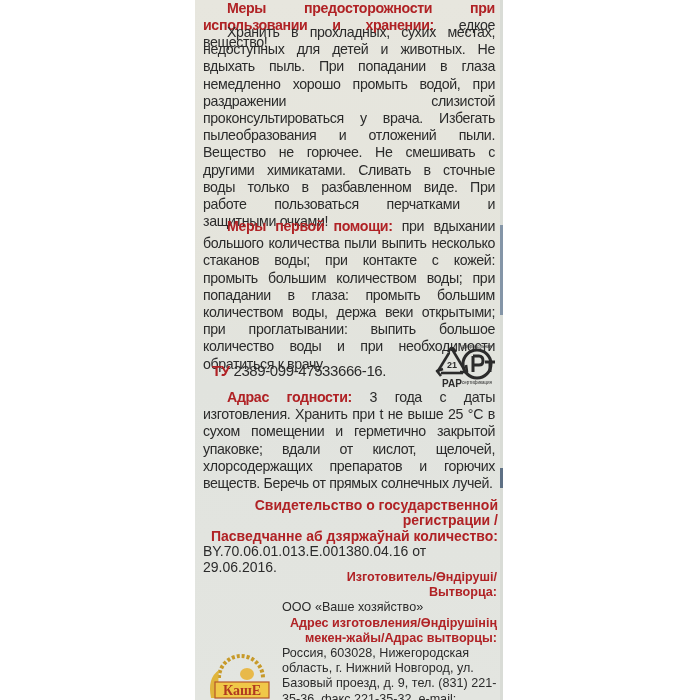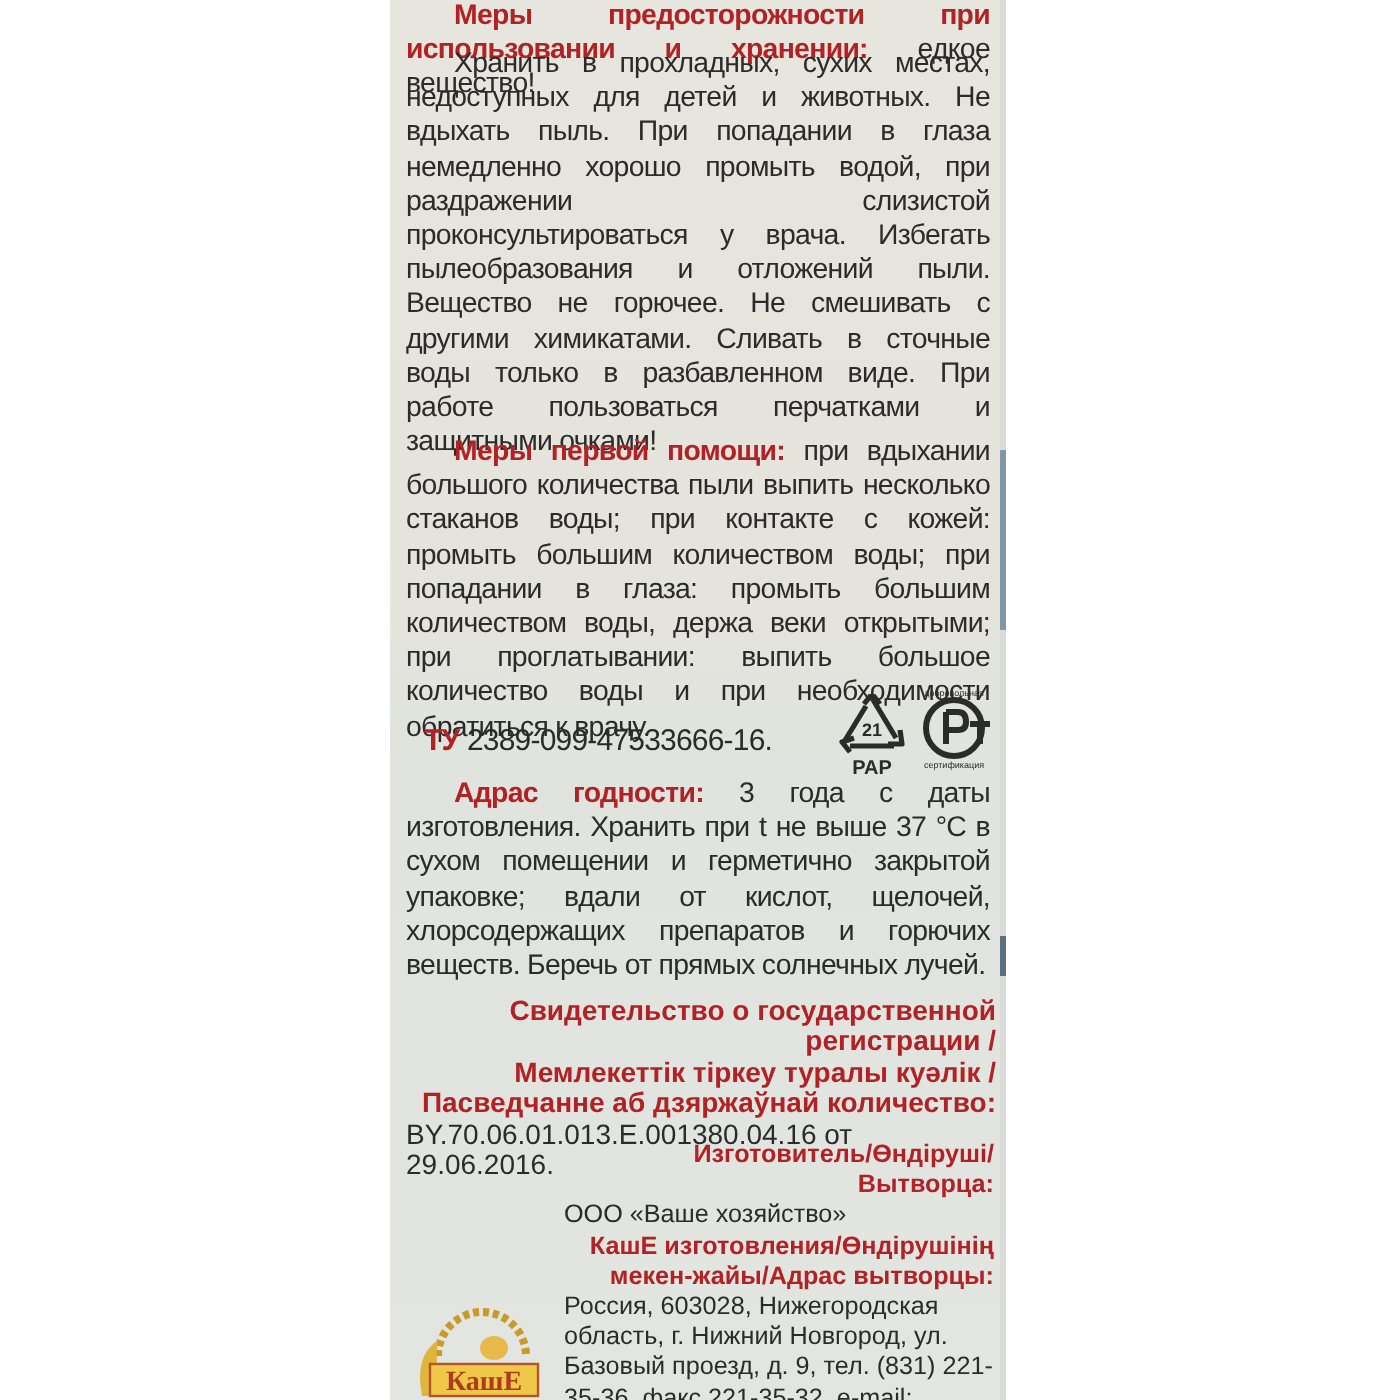--- a/index.html
+++ b/index.html
@@ -19,42 +19,42 @@
   #p2 { position:absolute; top:24px; }
   #p3 { position:absolute; top:218px; }
   #tu { position:absolute; left:212px; top:362px; font-size:15px; letter-spacing:-0.4px; color:#2b2b2b; }
   #tu .red { font-weight:bold; }
   #p4 { position:absolute; top:389px; }
   #reg { position:absolute; left:203px; top:498px; width:295px; font-size:14px; line-height:15.4px; }
   #reg .red { font-weight:bold; }
   #reg .num { color:#2b2b2b; font-weight:normal; }
   #mfr { position:absolute; left:282px; top:570px; width:215px; font-size:12.6px; line-height:15.2px; color:#2b2b2b; }
   #mfr .red { font-weight:bold; }
-  .icon-recycle { position:absolute; left:417px; top:347px; width:38px; height:44px; }
+  .icon-recycle { position:absolute; left:433px; top:347px; width:38px; height:44px; }
   .icon-pct { position:absolute; left:455px; top:342px; width:44px; height:44px; }
   .logo { position:absolute; left:205px; top:648px; width:70px; height:52px;text-align:right; }
 </style>
 </head>
 <body>
 
 <div class="panel"></div>
 <div class="edge"></div>
 <div class="edge-blue"></div>
 <div class="edge-blue2"></div>
 
 <div class="content">
   <p id="p1" class="blk indent">
     <span class="red">Меры предосторожности при использовании и хранении:</span><span> едкое вещество!</span>
   </p>
   <p id="p2" class="blk indent">Хранить в прохладных, сухих местах, недоступных для детей и животных. Не вдыхать пыль. При попадании в глаза немедленно хорошо промыть водой, при раздражении слизистой проконсультироваться у врача. Избегать пылеобразования и отложений пыли. Вещество не горючее. Не смешивать с другими химикатами. Сливать в сточные воды только в разбавленном виде. При работе пользоваться перчатками и защитными очками!</p>
   <p id="p3" class="blk indent">
     <span class="red">Меры первой помощи:</span><span> при вдыхании большого количества пыли выпить несколько стаканов воды; при контакте с кожей: промыть большим количеством воды; при попадании в глаза: промыть большим количеством воды, держа веки открытыми; при проглатывании: выпить большое количество воды и при необходимости обратиться к врачу.</span>
   </p>
   <p id="p4" class="blk indent">
-    <span class="red">Адрас годности:</span><span> 3 года с даты изготовления. Хранить при t не выше 37 °C в сухом помещении и герметично закрытой упаковке; вдали от кислот, щелочей, хлорсодержащих препаратов и горючих веществ. Беречь от прямых солнечных лучей.</span>
+    <span class="red">Адрас годности:</span><span> 3 года с даты изготовления. Хранить при t не выше 25 °C в сухом помещении и герметично закрытой упаковке; вдали от кислот, щелочей, хлорсодержащих препаратов и горючих веществ. Беречь от прямых солнечных лучей.</span>
   </p>
 </div>
 
 <div id="tu">
   <span class="red">ТУ</span><span> 2389-099-47533666-16.</span>
 </div>
 
 <div class="icon-recycle">
   <svg width="38" height="44" viewBox="0 0 38 44">
     <g fill="none" stroke="#2b2b2b" stroke-width="2.6" stroke-linejoin="round">
@@ -75,29 +75,28 @@
     <circle cx="22" cy="22" r="14" fill="none" stroke="#2b2b2b" stroke-width="3"></circle>
     <path d="M18 14 L18 30 M18 14 L24 14 Q28 14 28 19 Q28 23 24 23 L18 23" fill="none" stroke="#2b2b2b" stroke-width="3"></path>
     <path d="M30 20 L40 20 M35 20 L35 30" stroke="#2b2b2b" stroke-width="3"></path>
     <text x="22" y="6" font-size="4.5" text-anchor="middle" fill="#2b2b2b" font-family="Liberation Sans, sans-serif">добровольная</text>
     <text x="22" y="42" font-size="4.5" text-anchor="middle" fill="#2b2b2b" font-family="Liberation Sans, sans-serif">сертификация</text>
   </svg>
 </div>
 
 <div id="reg">
   <div class="red">Свидетельство о государственной регистрации /</div>
-  <div class="red">Мемлекеттік тіркеу туралы куәлік /</div>
   <div class="red">Пасведчанне аб дзяржаўнай количество:</div>
   <div class="num">BY.70.06.01.013.E.001380.04.16 от 29.06.2016.</div>
 </div>
 
 <div id="mfr">
   <div class="red">Изготовитель/Өндіруші/Вытворца:</div>
   <div>ООО «Ваше хозяйство»</div>
-  <div class="red">КашЕ изготовления/Өндірушінің мекен-жайы/Адрас вытворцы:</div>
+  <div class="red">Адрес изготовления/Өндірушінің мекен-жайы/Адрас вытворцы:</div>
   <div>Россия, 603028, Нижегородская область, г. Нижний Новгород, ул. Базовый проезд, д. 9, тел. (831) 221-35-36, факс 221-35-32, e-mail: vh@vhoz.ru. www.vhoz.ru</div>
 </div>
 
 <div class="logo">
   <svg width="70" height="52" viewBox="0 0 70 52">
     <path d="M14 30 A22 22 0 0 1 58 30" fill="none" stroke="#c79a2a" stroke-width="4" stroke-dasharray="3 2"></path>
     <path d="M6 50 Q2 30 14 22 Q12 36 16 50 Z" fill="#e0b53c"></path>
     <ellipse cx="42" cy="26" rx="7" ry="6" fill="#e8b94a"></ellipse>
     <rect x="10" y="34" width="54" height="16" fill="#f0c848" stroke="#b5562a" stroke-width="1.2"></rect>
     <text x="37" y="47" font-size="14" font-weight="bold" text-anchor="middle" fill="#b03a20" font-family="Liberation Serif, serif">КашЕ</text>

